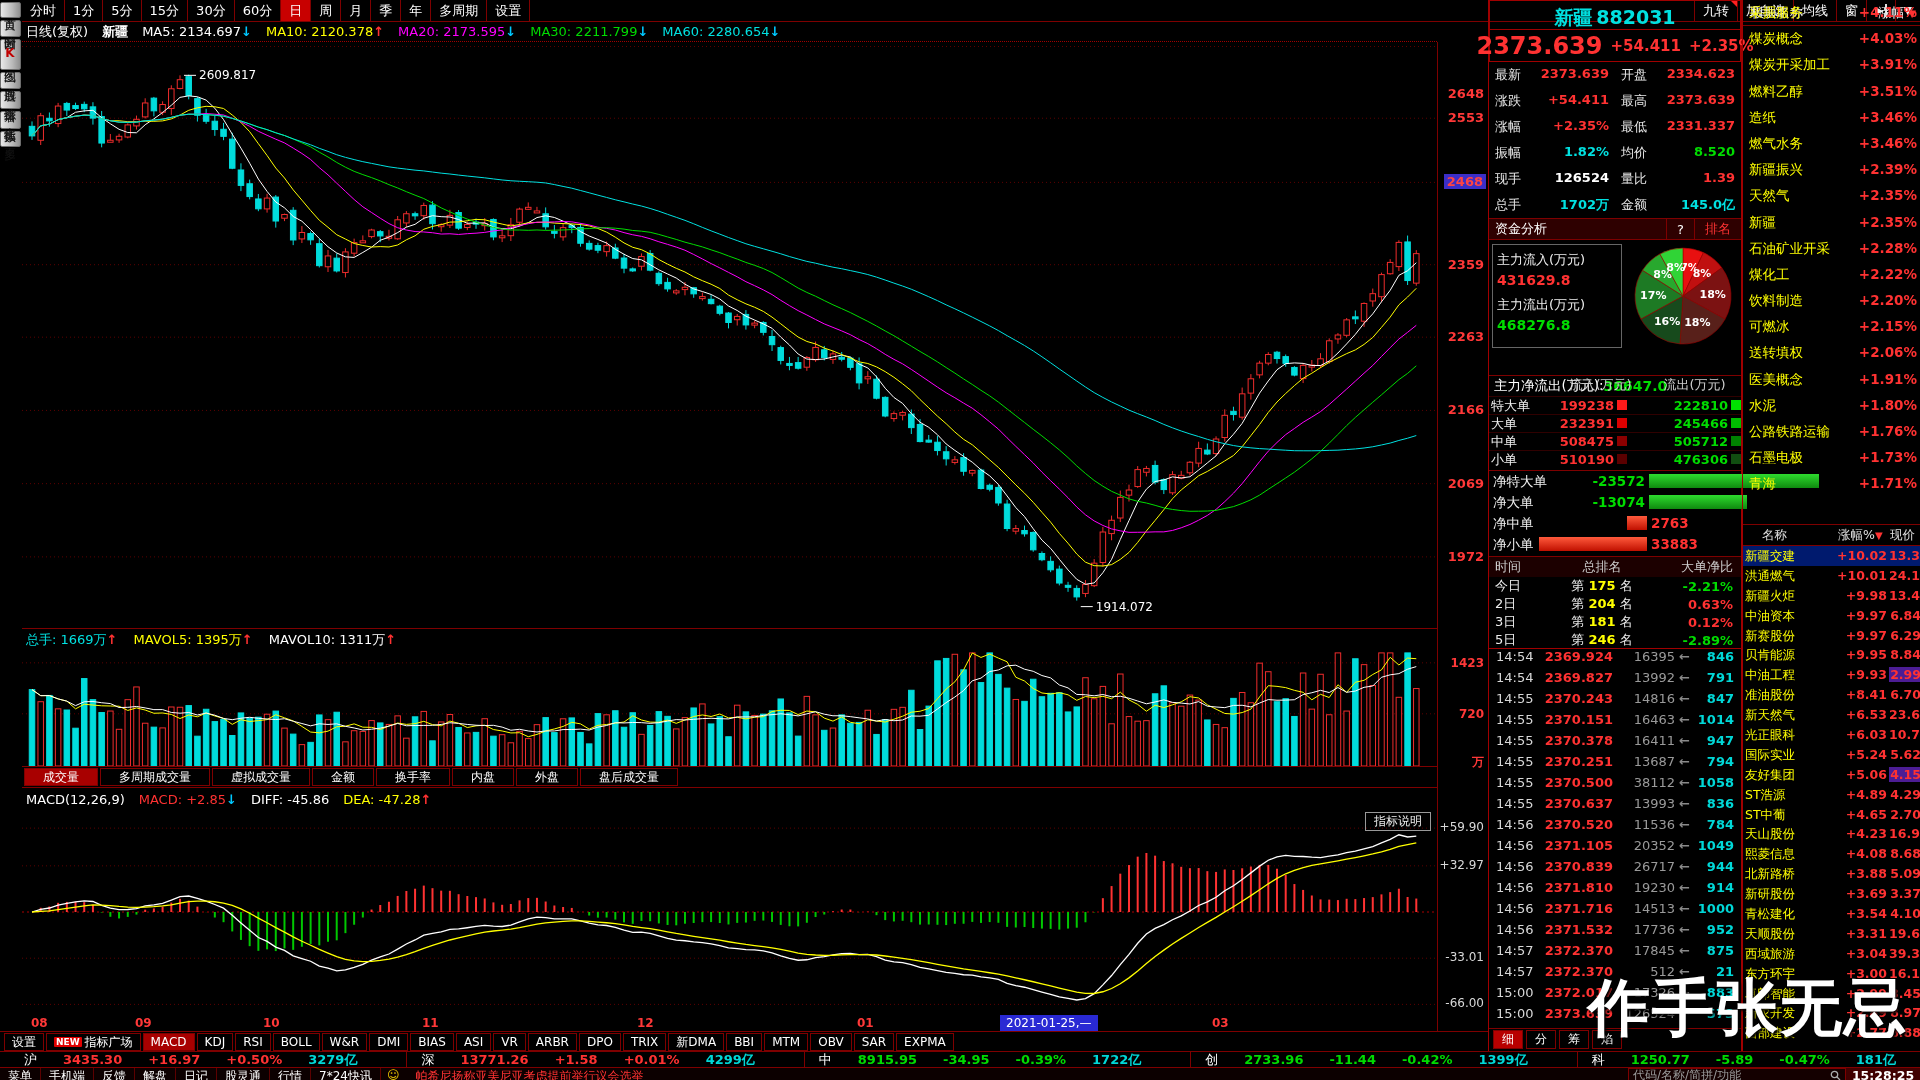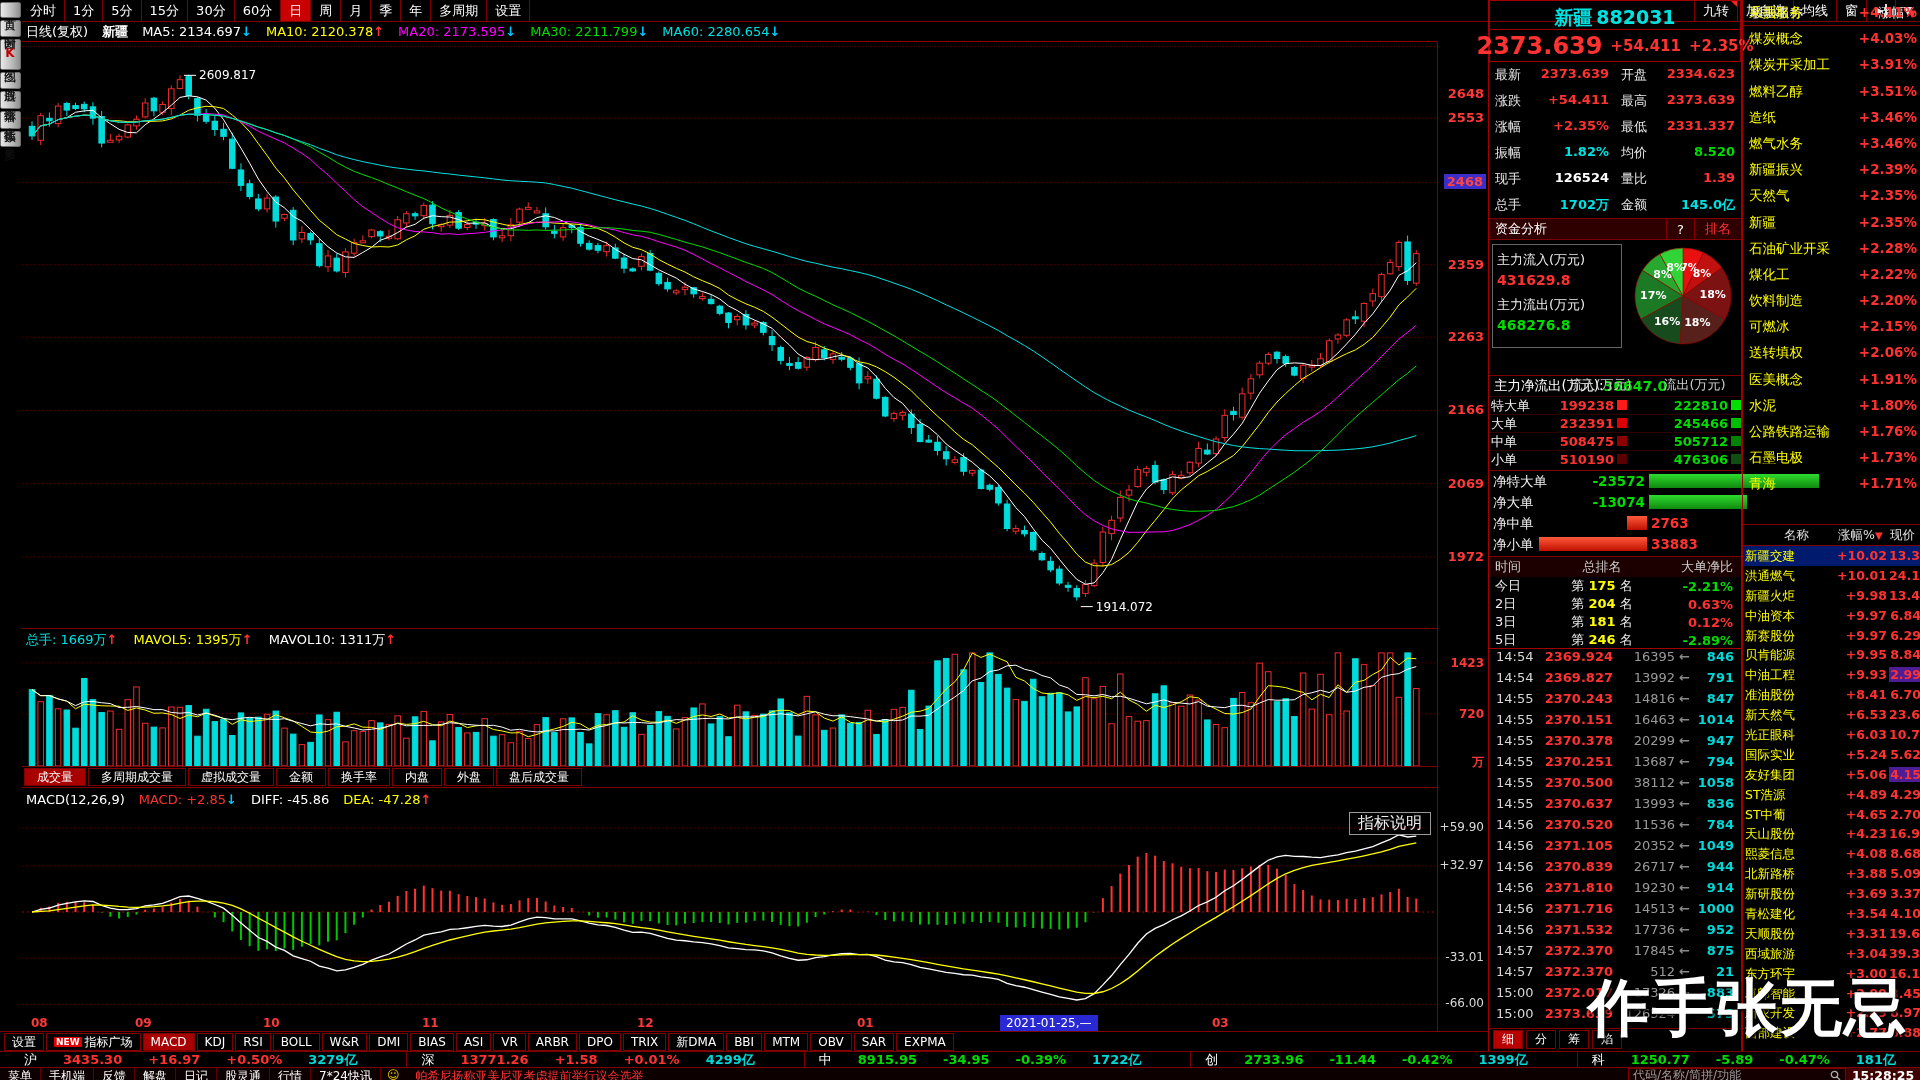--- a/index.html
+++ b/index.html
@@ -21,24 +21,24 @@
          border:1px solid #6e6e6e;border-radius:2px;color:#111;writing-mode:vertical-lr;text-orientation:upright;
          text-align:center;font-size:12px;letter-spacing:1px;cursor:default;}
   .sitem .acc{color:#c00000;font-weight:bold;}
   
   #ma-header{left:22px;top:22px;width:1415px;height:20px;border-bottom:1px dotted #a00000;display:flex;align-items:center;gap:14px;padding-left:4px;font-size:13px;}
   .ma-it{white-space:nowrap;}
   #main-wrap{left:22px;top:42px;width:1415px;height:586px;}
   #vol-header{left:22px;top:628px;width:1415px;height:22px;display:flex;align-items:center;gap:16px;padding-left:4px;font-size:13px;border-top:1px solid #7e0000;}
   #vol-wrap{left:22px;top:650px;width:1415px;height:116px;}
   #vol-tabs{left:22px;top:766px;width:1415px;height:22px;border-top:1px solid #7e0000;border-bottom:1px solid #7e0000;display:flex;gap:2px;padding:1px 0 1px 2px;}
-  .vtab{border:1px solid #7e0000;color:#fff;font-size:12px;padding:1px 12px;display:flex;align-items:center;}
+  .vtab{border:1px solid #7e0000;color:#fff;font-size:12px;padding:1px 18px;display:flex;align-items:center;}
   .vtab.active{background:#a80000;}
   #macd-header{left:22px;top:788px;width:1415px;height:22px;display:flex;align-items:center;gap:14px;padding-left:4px;font-size:13px;}
-  #macd-help{position:absolute;right:6px;top:2px;border:1px solid #999;color:#eee;padding:0 8px;font-size:16px;}
+  #macd-help{position:absolute;right:6px;top:2px;border:1px solid #999;color:#eee;padding:0 8px;font-size:12px;}
   #macd-wrap{left:22px;top:810px;width:1415px;height:205px;}
   #xaxis{left:22px;top:1015px;width:1415px;height:16px;}
   .xl{position:absolute;color:#ff3838;font-weight:bold;font-size:12px;top:1px;}
   #datebox{position:absolute;top:0;height:16px;background:#2929d4;color:#fff;font-size:12px;padding:0 6px;display:flex;align-items:center;}
   #ind-tabs{left:0px;top:1031px;width:1488px;height:20px;border-top:1px solid #7e0000;display:flex;gap:2px;padding:1px 0 0 4px;}
   .itab{border:1px solid #7e0000;color:#fff;font-size:12px;padding:0 7px;display:flex;align-items:center;gap:3px;}
   .itab.active{background:#a80000;}
   .newb{background:#e00000;color:#fff;font-size:9px;font-weight:bold;padding:0 2px;border-radius:1px;}
   
   #axis-col{left:1437px;top:42px;width:51px;height:989px;border-left:1px solid #7e0000;}
@@ -106,21 +106,21 @@
   
   #right{left:1742px;top:0;width:178px;height:1051px;border-left:1px solid #a00000;overflow:hidden;}
   #sec-head{position:absolute;left:0;top:0;width:100%;height:26px;border-bottom:1px solid #7e0000;display:flex;align-items:center;color:#f0f0f0;font-size:13px;}
   #sec-head .n{padding-left:8px;flex:1;}
   #sec-head .p{padding-right:4px;}
   .tri{color:#ff3232;font-size:10px;}
   .secr{position:relative;height:26.2px;}
   .secr .n{position:absolute;left:6px;top:4px;color:#ffff00;font-size:13.5px;white-space:nowrap;}
   .secr .p{position:absolute;right:3px;top:4px;color:#ff3232;font-weight:bold;font-size:13.5px;}
   #stk-head{position:absolute;left:0;top:524px;width:100%;height:22px;border-top:1px solid #7e0000;border-bottom:1px solid #7e0000;display:flex;align-items:center;color:#e0e0e0;font-size:12.5px;}
-  #stk-head .h1{padding-left:12px;flex:1;text-align:center;}
+  #stk-head .h1{padding-left:19px;flex:1;}
   #stk-head .h2{width:52px;}
   #stk-head .h3{width:30px;}
   .stkr{position:relative;height:19.9px;font-size:12.5px;}
   .stkr.sel{background:#001a6e;}
   .stkr .n{position:absolute;left:2px;top:2px;color:#ffff00;white-space:nowrap;}
   .stkr .p{position:absolute;left:88px;top:2px;width:56px;text-align:right;color:#ff3232;font-weight:bold;}
   .stkr .v{position:absolute;left:146px;top:2px;width:32px;text-align:right;color:#ff3232;font-weight:bold;overflow:hidden;white-space:nowrap;}
   .stkr .v.hl{background:#4c1d95;}
   
   #status{left:0;top:1051px;width:1920px;height:16px;border-top:1px solid #7e0000;display:flex;align-items:center;justify-content:space-between;padding:0 10px;}
@@ -1158,21 +1158,21 @@
         <div class="tkr">
           <span class="t">14:55</span>
           <span class="p">2370.151</span>
           <span class="v">16463</span>
           <span class="ar">←</span>
           <span class="c">1014</span>
         </div>
         <div class="tkr">
           <span class="t">14:55</span>
           <span class="p">2370.378</span>
-          <span class="v">20299</span>
+          <span class="v">16411</span>
           <span class="ar">←</span>
           <span class="c">947</span>
         </div>
         <div class="tkr">
           <span class="t">14:55</span>
           <span class="p">2370.251</span>
           <span class="v">13687</span>
           <span class="ar">←</span>
           <span class="c">794</span>
         </div>

